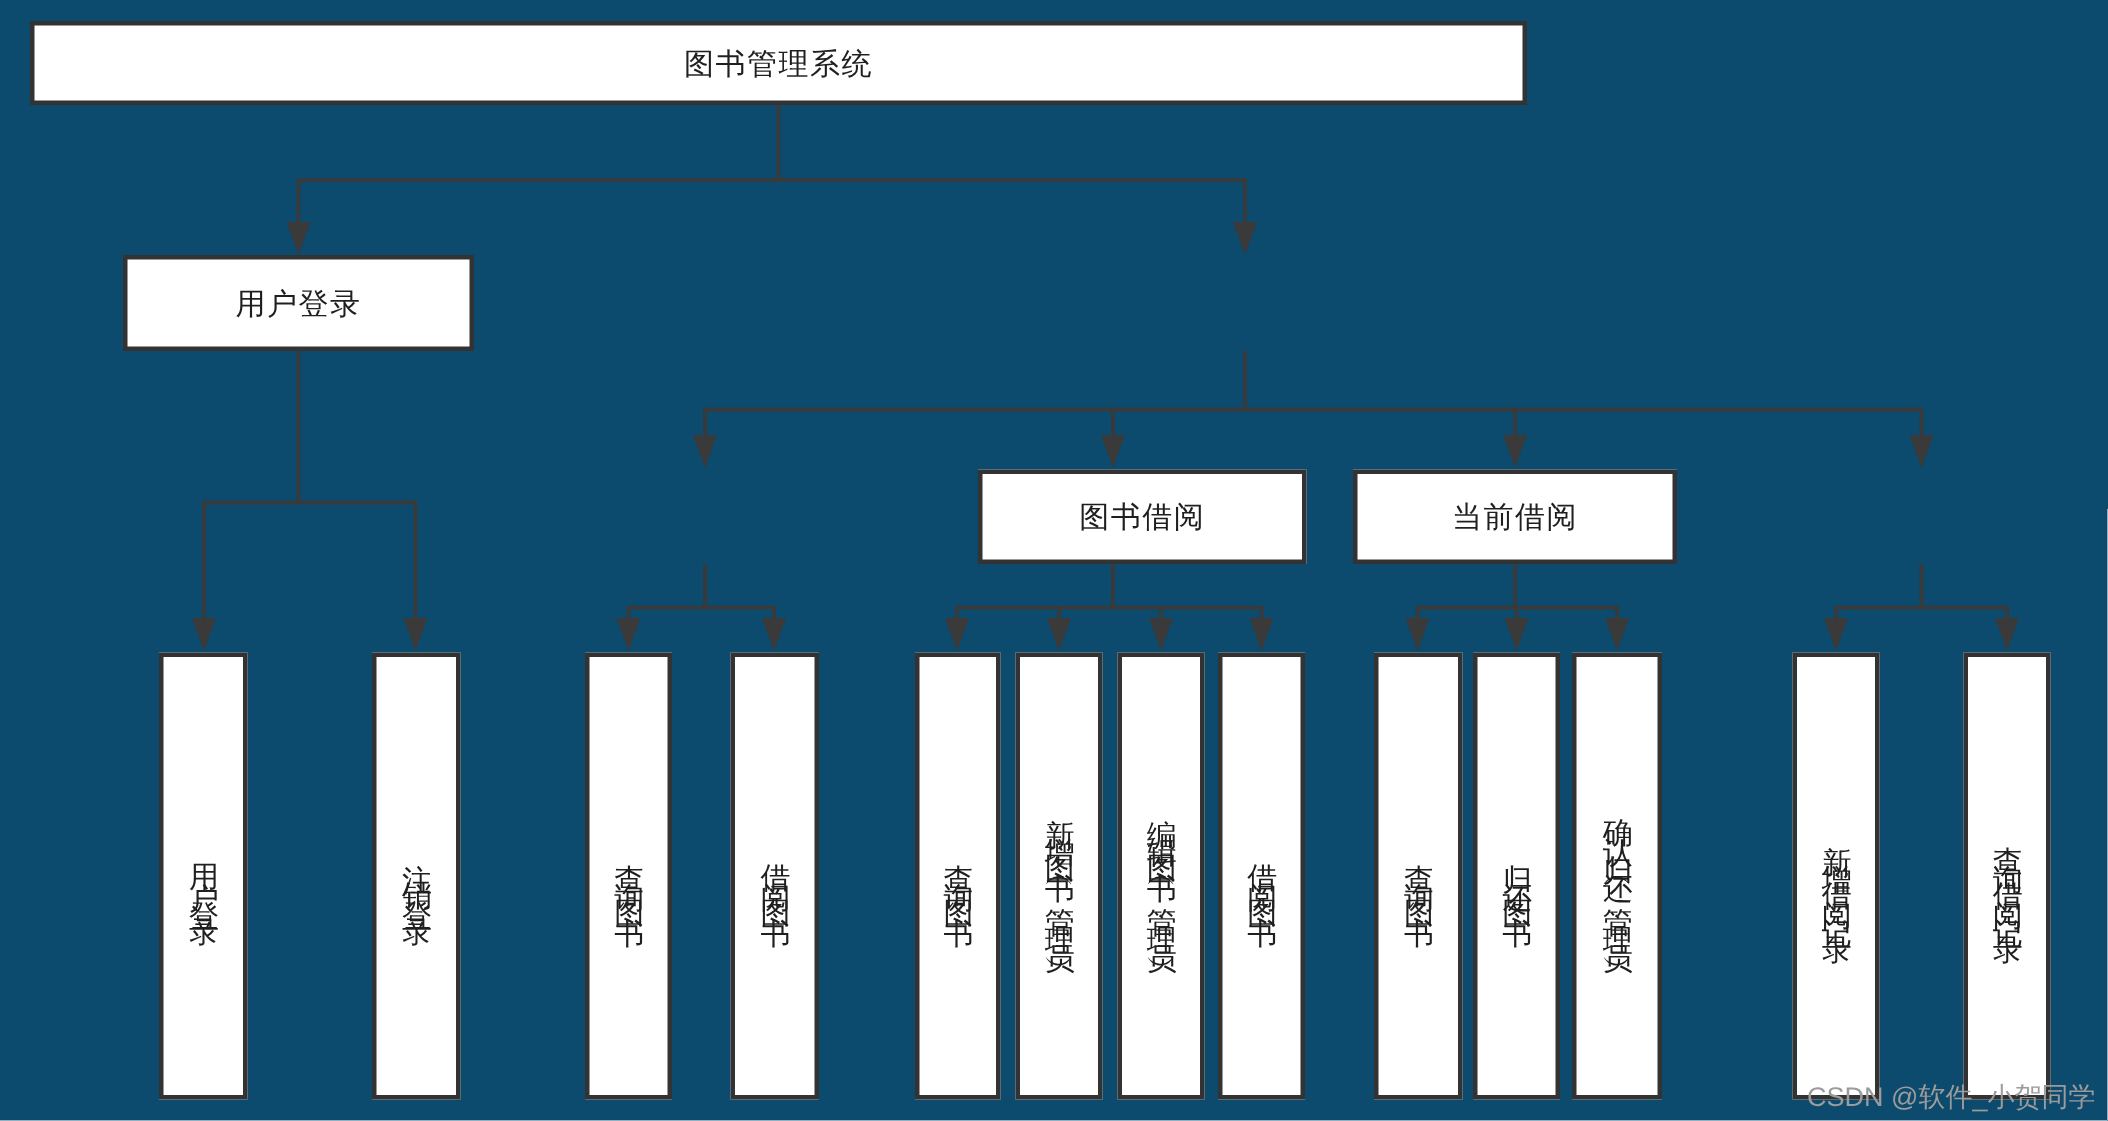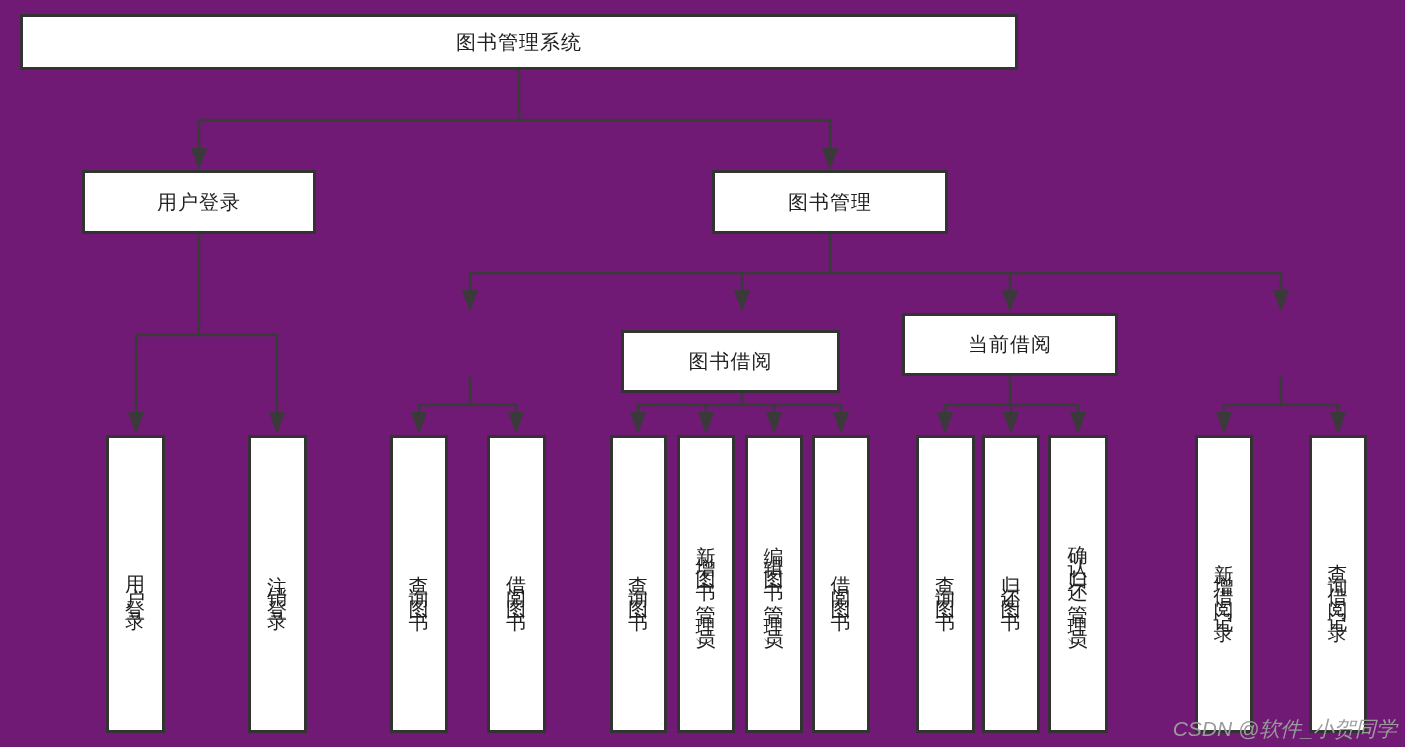--- a/index.html
+++ b/index.html
@@ -1,20 +1,20 @@
 <!DOCTYPE html>
 <html><head>
 <meta charset="utf-8">
 <style>
   html, body { margin: 0; padding: 0; background: #ffffff; }
   .canvas {
     position: relative;
     width: 1405px;
     height: 747px;
-    background: #701a75;
+    background: #0c4a6e;
     font-family: "Liberation Sans", "DejaVu Sans", sans-serif;
     overflow: hidden;
   }
   .connectors {
     position: absolute;
     left: 0; top: 0;
     width: 1405px; height: 747px;
     z-index: 0;
   }
   .box {
@@ -35,25 +35,24 @@
     writing-mode: vertical-rl;
     text-orientation: mixed;
     letter-spacing: 12px;
     line-height: 1;
     white-space: nowrap;
   }
   .watermark {
     position: absolute;
     right: 8px;
     bottom: 4px;
-    font-size: 21px;
+    font-size: 18px;
     color: #9b9b9b;
     z-index: 3;
     white-space: nowrap;
-    font-style: italic;
   }
 </style>
 </head>
 <body>
 
 <div class="canvas">
 
   <svg class="connectors" viewBox="0 0 1405 747" xmlns="http://www.w3.org/2000/svg">
     <g stroke="#3a3a3a" stroke-width="2.5" fill="none">
 
@@ -120,25 +119,22 @@
     </g>
   </svg>
 
   <div class="box" style="left:20px; top:14px; width:998px; height:56px;">
     <span>图书管理系统</span>
   </div>
 
   <div class="box" style="left:82px; top:170px; width:234px; height:64px;">
     <span>用户登录</span>
   </div>
-  <div class="box" style="left:712px; top:170px; width:236px; height:64px;">
-    <span>图书管理</span>
-  </div>
 
-  <div class="box" style="left:621px; top:313px; width:219px; height:63px;margin-top:17px;">
+  <div class="box" style="left:652px; top:313px; width:219px; height:63px;">
     <span>图书借阅</span>
   </div>
   <div class="box" style="left:902px; top:313px; width:216px; height:63px;align-items:center;">
     <span>当前借阅</span>
   </div>
 
   <div class="box vbox" style="left:106px; top:435px; width:59px; height:298px;">
     <span>用户登录</span>
   </div>
   <div class="box vbox" style="left:248px; top:435px; width:59px; height:298px;">

